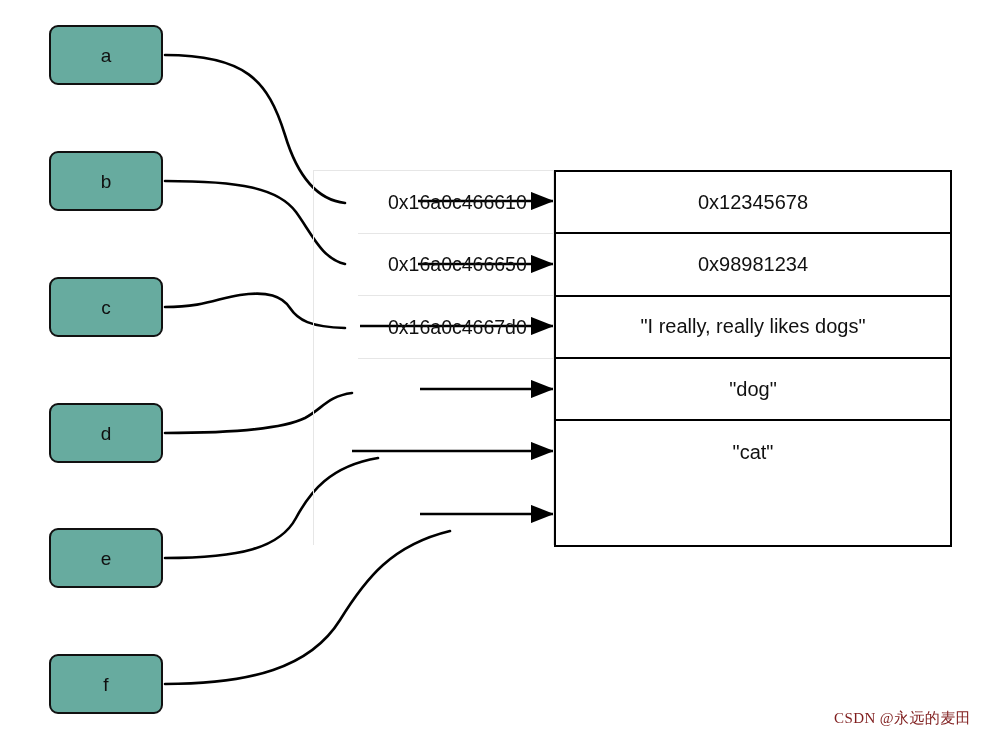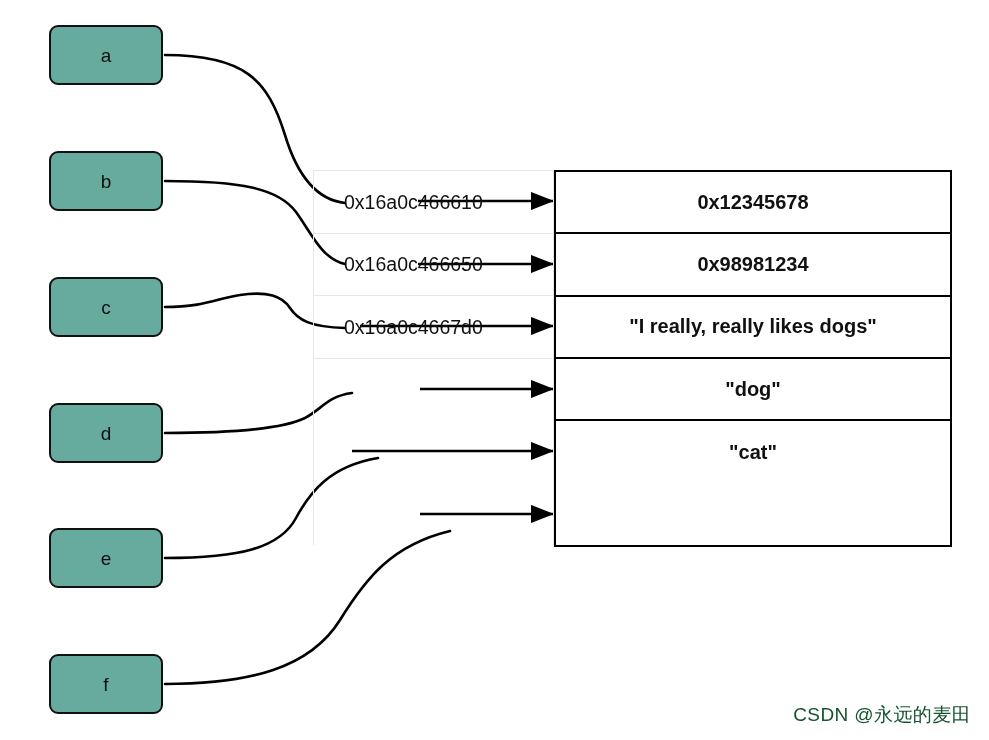--- a/index.html
+++ b/index.html
@@ -50,20 +50,21 @@
   .addr-table {
     position: absolute;
     left: 313px;
     top: 170px;
     width: 241px;
     height: 375px;
     box-sizing: border-box;
     border: 1.5px solid #e6e6e6;
     border-bottom: none;
     background: transparent;
+    padding-left: 44px;
   }
   .addr-row {
     position: relative;
     height: 62.5px;
     box-sizing: border-box;
     border-bottom: 1.5px solid #e6e6e6;
   }
   .addr-text {
     position: absolute;
     left: 30px;
@@ -78,21 +79,20 @@
   
   .val-table {
     position: absolute;
     left: 554px;
     top: 170px;
     width: 398px;
     height: 377px;
     box-sizing: border-box;
     border: 2.5px solid #000000;
     background: #ffffff;
-    font-weight: bold;
   }
   .val-row {
     height: 62.3px;
     box-sizing: border-box;
     border-bottom: 2.5px solid #000000;
     display: flex;
     align-items: center;
     justify-content: center;
   }
   .val-row:last-child {
@@ -102,24 +102,24 @@
     font-size: 20px;
     color: #111111;
     font-family: "Liberation Sans", sans-serif;
   }
 
   
   .watermark {
     position: absolute;
     right: 18px;
     bottom: 12px;
-    font-size: 19px;
-    color: #14532d;
+    font-size: 15px;
+    color: #7f1d1d;
     letter-spacing: 0.4px;
-    font-family: Liberation Sans, sans-serif;
+    font-family: Liberation Serif, serif;
     white-space: nowrap;
   }
 </style>
 </head>
 <body>
 
 <div id="canvas">
 
   <svg id="wires" viewBox="0 0 989 740" xmlns="http://www.w3.org/2000/svg">
     <defs>

